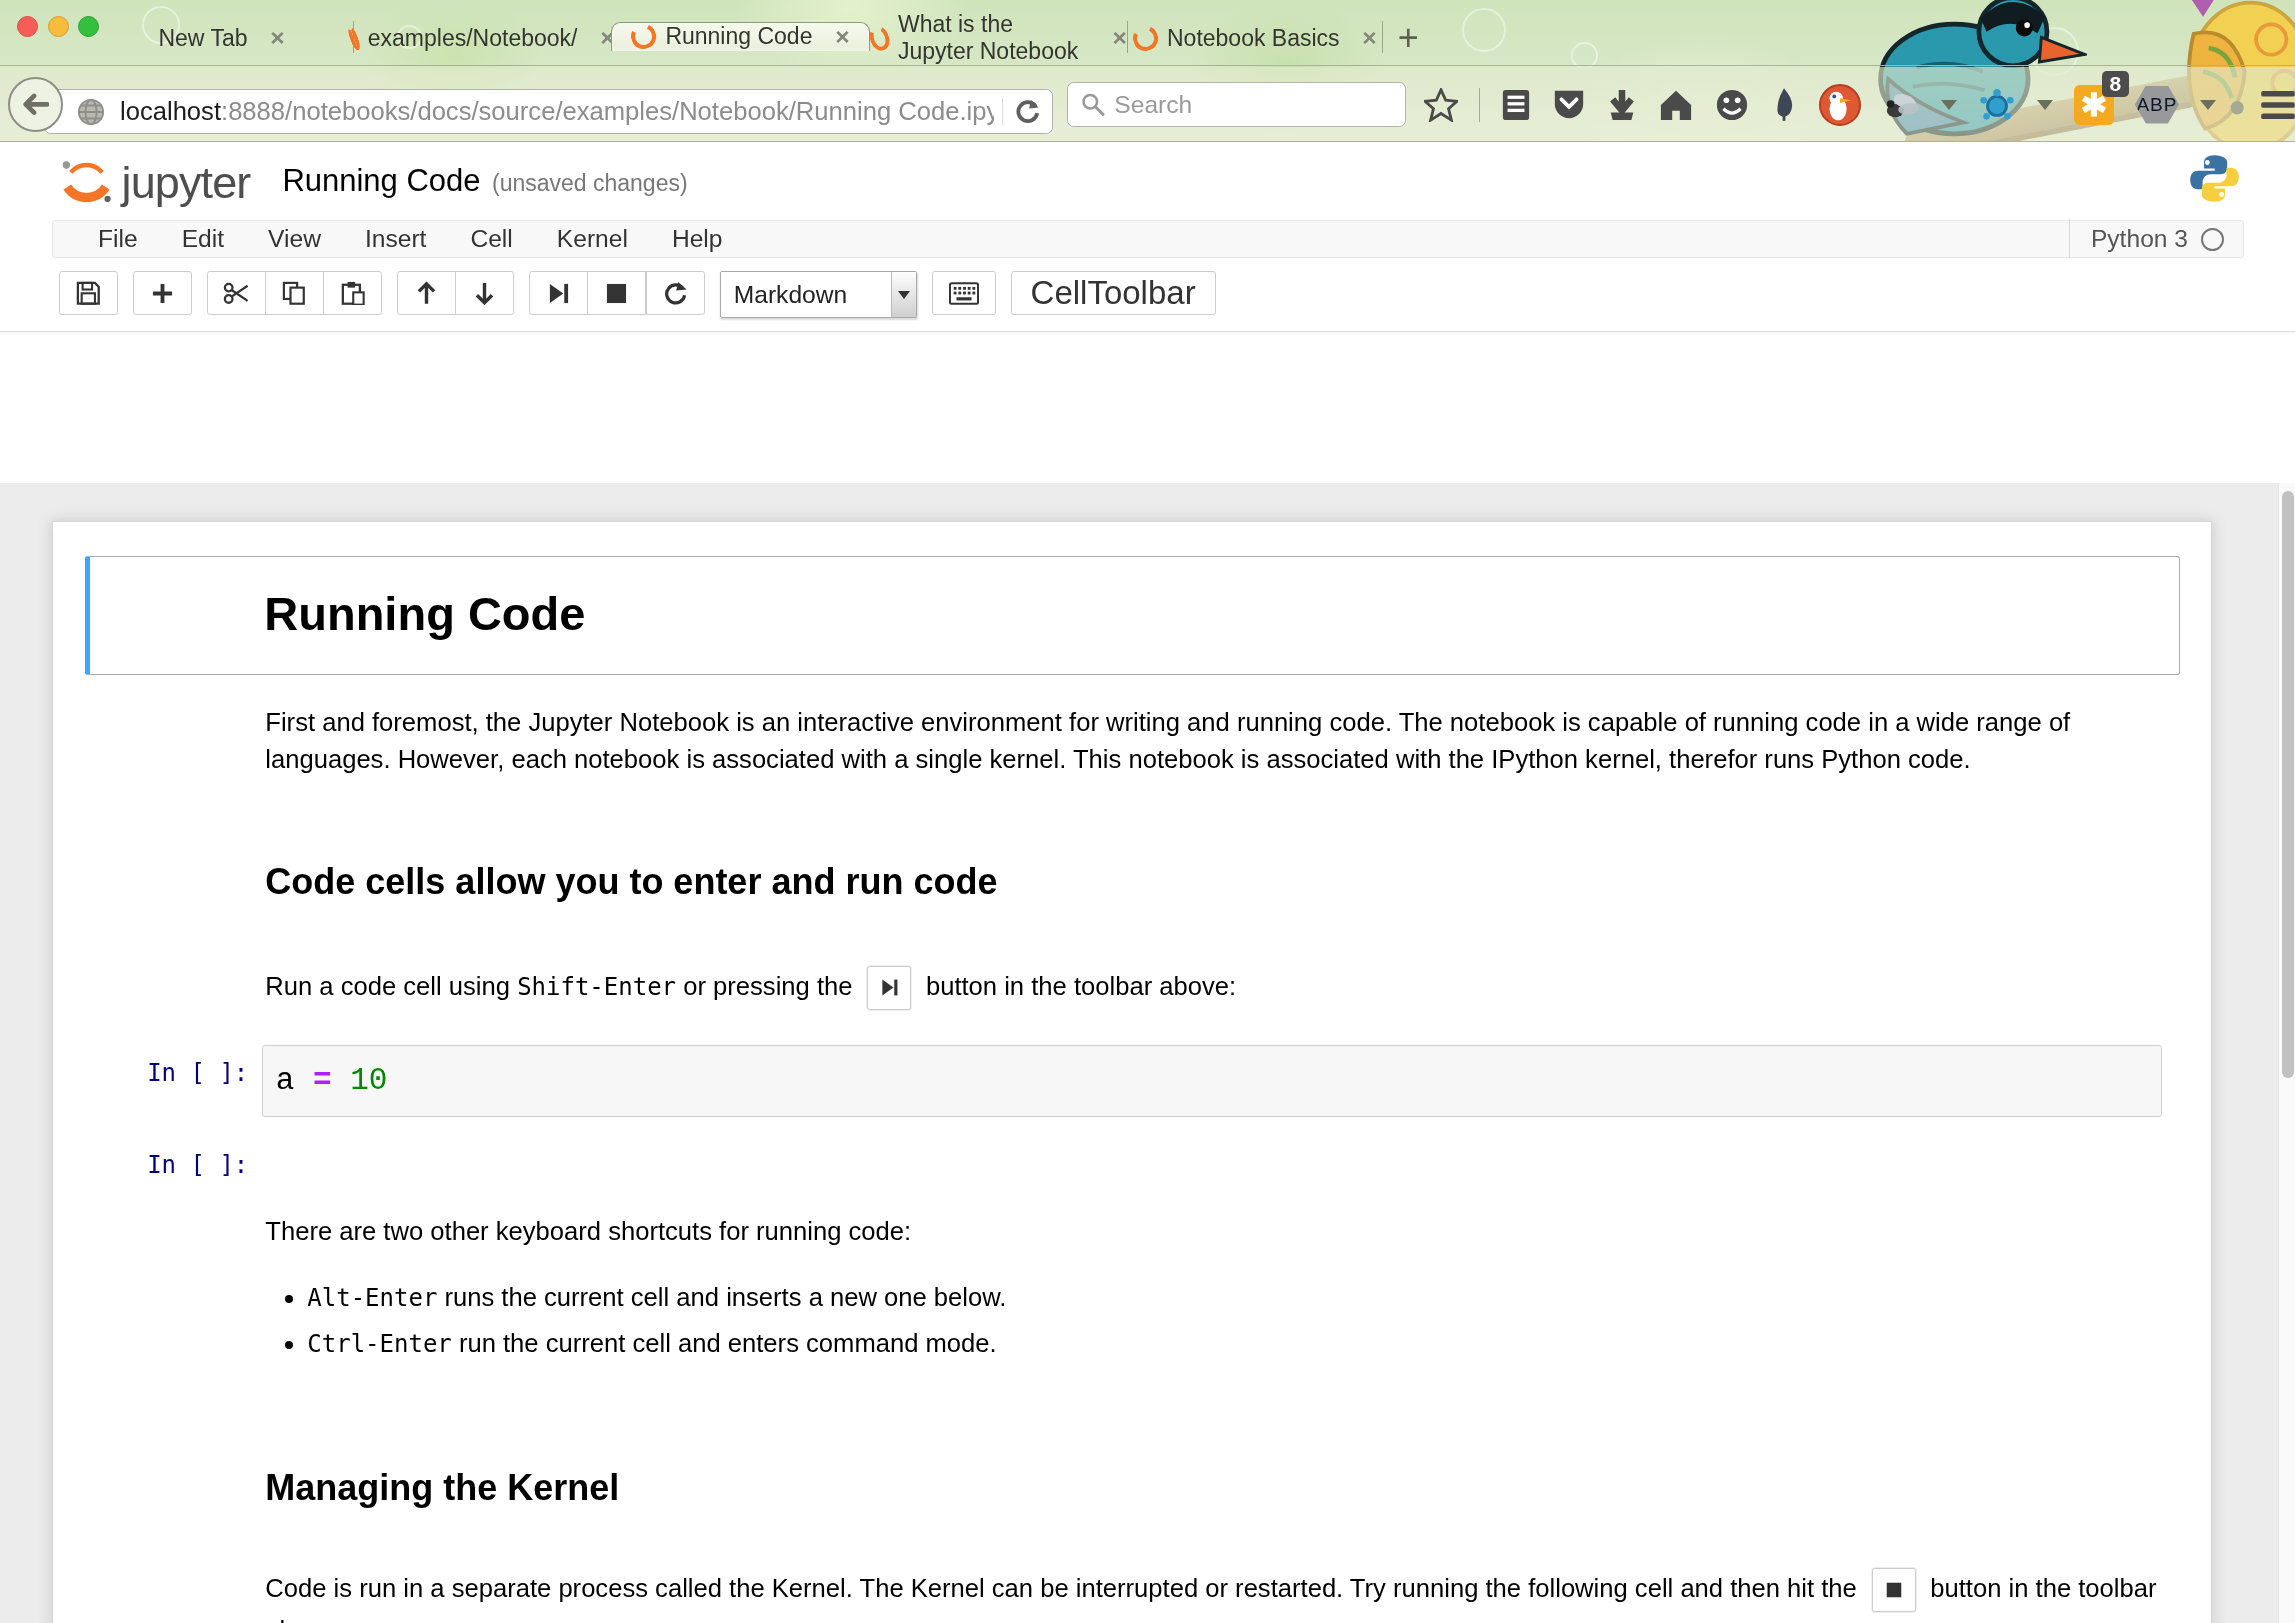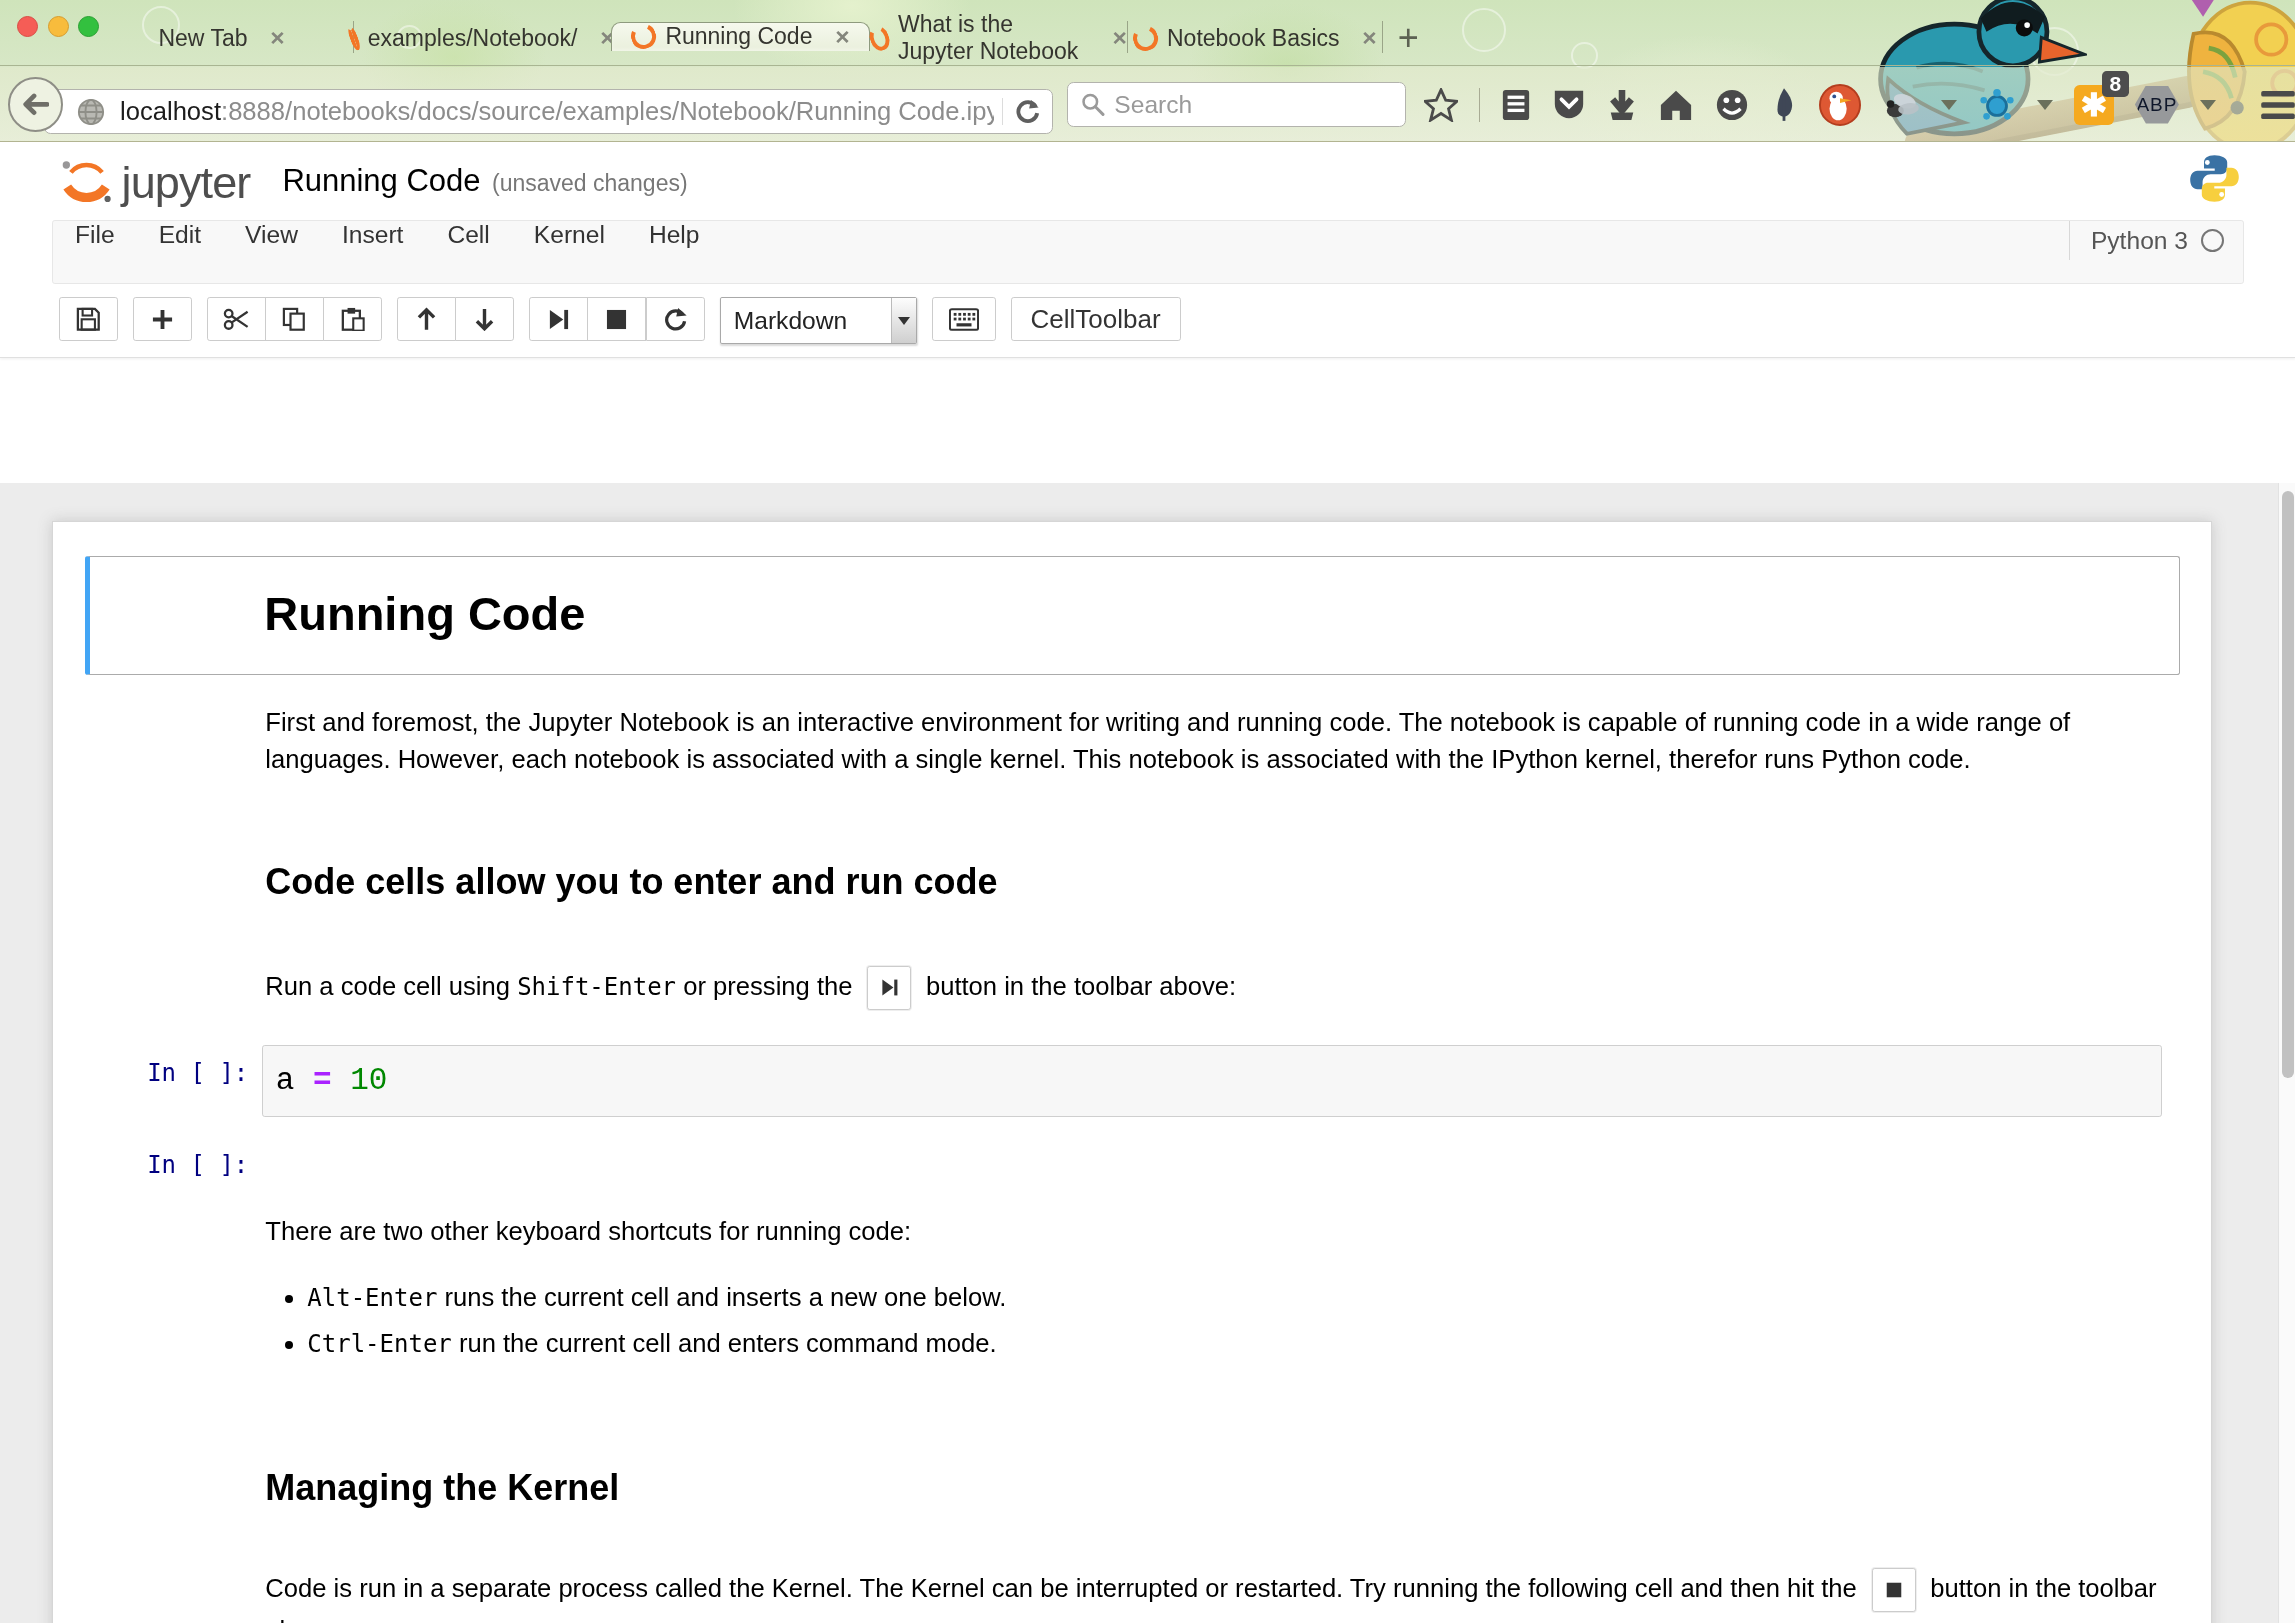--- a/index.html
+++ b/index.html
@@ -78,22 +78,22 @@
                 border-top:10.4px solid #6b705c; }
 
   
   .jp-page { position:absolute; top:142px; left:0; right:0; bottom:0; background:#fff; }
   .jp-header { height:78px; display:flex; align-items:center; padding-left:59px; position:relative; }
   .jp-logo { display:flex; align-items:flex-end; gap:7.6px; }
   .jp-logo-text { font-size:45px; color:#4e4e4e; letter-spacing:-0.9px; line-height:1; padding-bottom:3.8px; }
   .jp-title { font-size:31px; color:#000; margin-left:32px; }
   .jp-subtitle { font-size:23px; color:#777; margin-left:11.4px; padding-top:5.7px; }
   .py-logo { position:absolute; right:55px; top:9.5px; }
-  .jp-menubar { height:64px; margin:0 52px; background:#f8f8f8; border:0.9px solid #e7e7e7;
-                border-radius:2.8px; display:flex; align-items:flex-start; }
+  .jp-menubar { height:38px; margin:0 52px; background:#f8f8f8; border:0.9px solid #e7e7e7;
+                border-radius:2.8px; display:flex; align-items:center; padding-left:23px; }
   .menu-item { font-size:24.6px; color:#333; padding:0 22px; }
   .kernel-box { margin-left:auto; display:flex; align-items:center; gap:13px;
                 border-left:0.9px solid #d8d8d8; padding:5.7px 19px 5.7px 21px; }
   .kernel-name { font-size:24.6px; color:#555; }
   .kernel-circle { width:23px; height:23px; border:2.8px solid #767676; border-radius:50%; }
   .jp-toolbar { height:74px; padding:13.2px 0 0 59px; display:flex; align-items:flex-start; gap:15px;
                 border-bottom:0.9px solid #e0e0e0; background:#fff;
                 box-shadow:0 1.9px 2.8px rgba(0,0,0,.06); position:relative; z-index:2; }
   .btn-group { display:flex; }
   .tb-btn { min-width:59px; height:44px; background:#fff; border:0.9px solid #ccc;
@@ -103,21 +103,21 @@
   .btn-group .tb-btn:last-child { border-radius:0 2.8px 2.8px 0; }
   .btn-group .tb-btn:only-child { border-radius:2.8px; }
   .tb-select { width:197px; height:47px; background:#fff; border:0.9px solid #a9a9a9; border-radius:1.9px;
                display:flex; align-items:center; font-size:24.6px; color:#222;
                padding-left:13.2px; position:relative; box-shadow:0.9px 1.9px 1.9px rgba(0,0,0,.15); }
   .tb-select .sel-strip { position:absolute; right:0; top:0; bottom:0; width:24.6px;
                border-left:0.9px solid #bbb; background:linear-gradient(180deg,#fdfdfd,#cfcfcf);
                display:flex; align-items:center; justify-content:center; }
   .sel-caret { width:0; height:0; border-left:6.6px solid transparent; border-right:6.6px solid transparent;
                border-top:8.5px solid #333; }
-  .tb-label-btn { padding:0 19px; font-size:26px; }
+  .tb-label-btn { padding:0 19px; font-size:33px; }
 
   
   .nb-area { position:absolute; top:341px; bottom:0; left:0; right:0; background:#ececec; overflow:hidden; }
   .nb-container { width:2160px; margin-left:52px; margin-top:38px; background:#fff;
                   border:0.9px solid #d6d6d6; box-shadow:0 0 13.2px rgba(100,100,100,.25);
                   min-height:1249px; padding:34px 0 19px 0; }
   .cell { width:2095px; margin:0 auto; display:flex; border:0.9px solid transparent; }
   .cell.selected { border:0.9px solid #ababab; border-radius:2.8px;
                    border-left:5.7px solid #42a5f5; }
   .prompt-col { width:176px; flex:none; text-align:right; padding:13.2px 13.2px 0 0;

